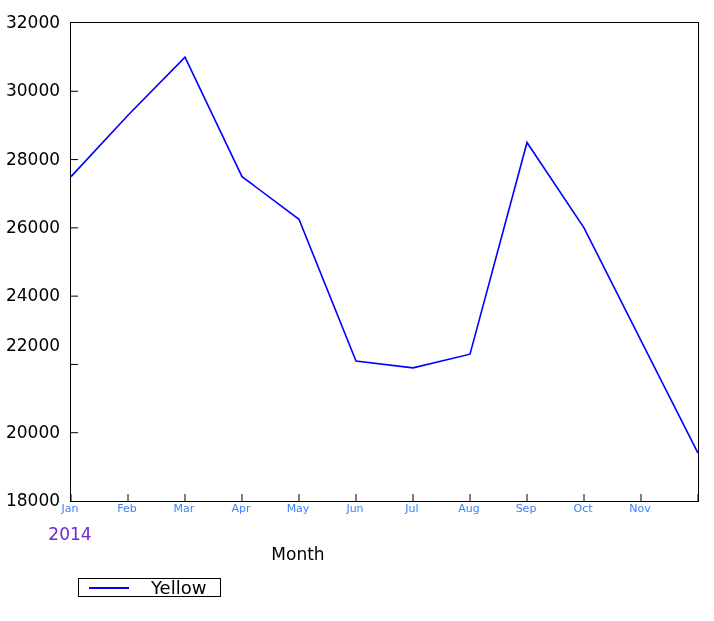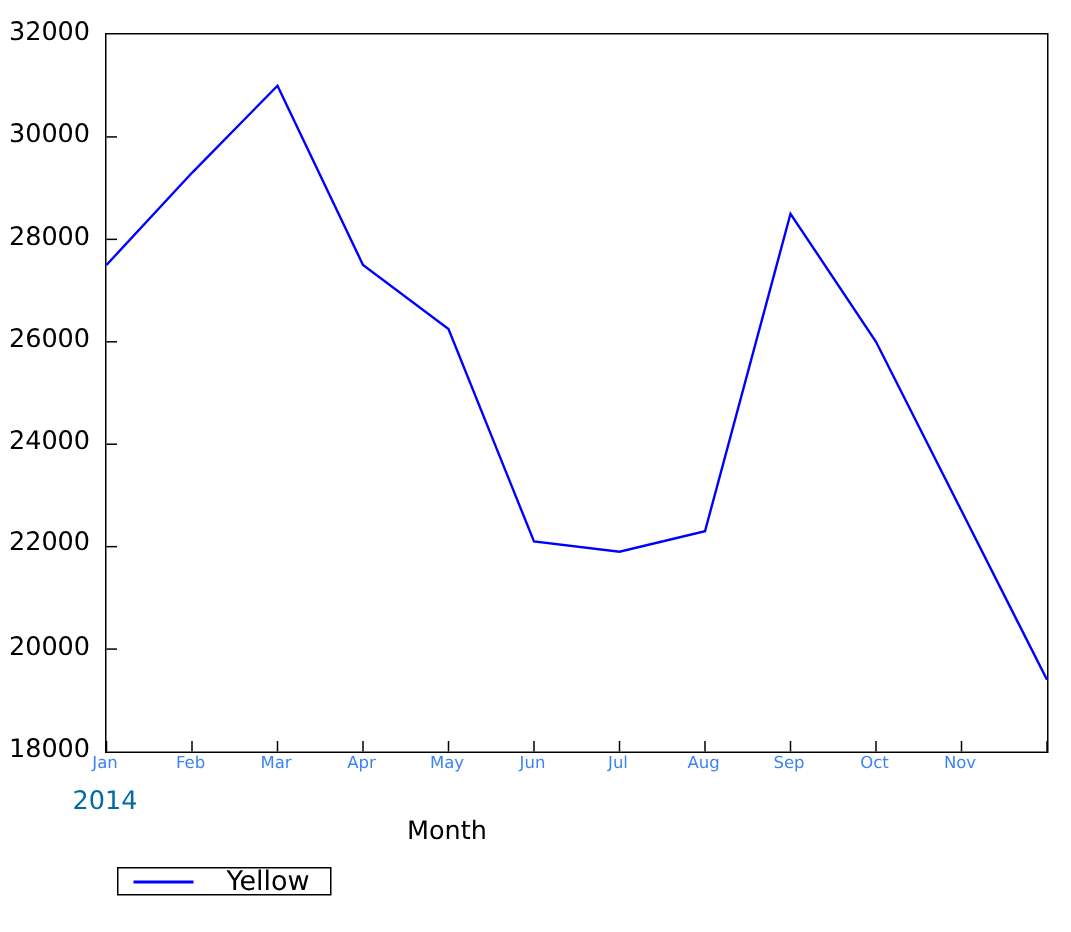--- a/index.html
+++ b/index.html
@@ -62,21 +62,21 @@
     font-size: 11px;
     color: #3b82f6;
     line-height: 1;
     transform: translateX(-50%);
     white-space: nowrap;
     top: 503px;
   }
   .xtick-sublabel {
     position: absolute;
     font-size: 17px;
-    color: #0369a1;
+    color: #6d28d9;
     line-height: 1;
     transform: translateX(-50%);
     white-space: nowrap;
     top: 526px;
   }
   #xlabel {
     position: absolute;
     top: 544px;
     left: 0;
     width: 596px;
@@ -111,21 +111,21 @@
   }
 </style>
 </head>
 <body>
 
 <div id="figure">
 
   <div id="ytick-labels">
       <div class="ytick-label" style="top: 500px;">18000</div>
       <div class="ytick-label" style="top: 431.714px;">20000</div>
-      <div class="ytick-label" style="top: 362px;">22000</div>
+      <div class="ytick-label" style="top: 345px;">22000</div>
       <div class="ytick-label" style="top: 295.143px;">24000</div>
       <div class="ytick-label" style="top: 226.857px;">26000</div>
       <div class="ytick-label" style="top: 158.571px;">28000</div>
       <div class="ytick-label" style="top: 90.2857px;">30000</div>
       <div class="ytick-label" style="top: 22px;">32000</div>
     </div>
 
   <div id="axes">
     <svg id="plot-svg" viewBox="0 0 627 478" preserveAspectRatio="none">
       <g id="svg-yticks">

